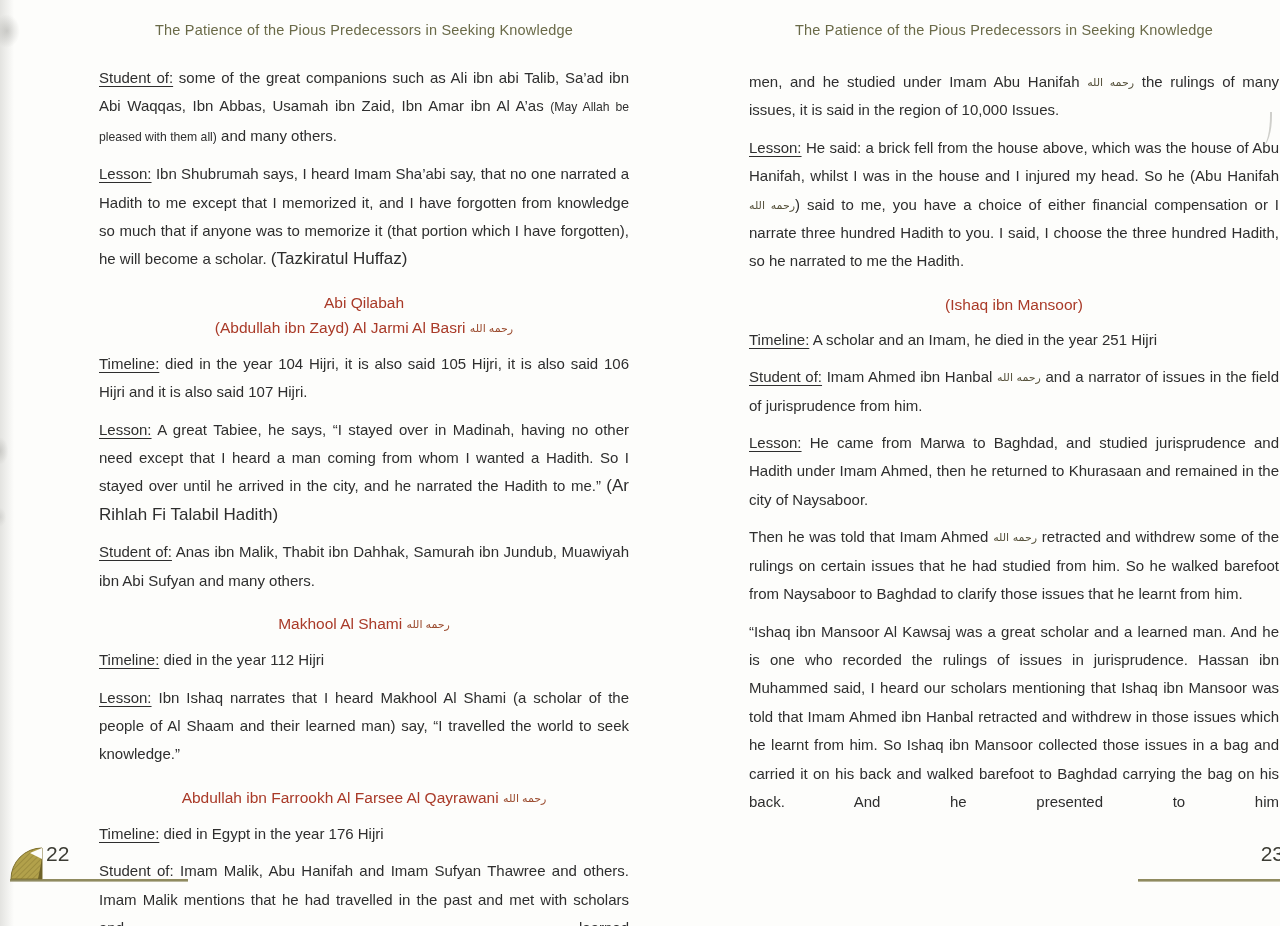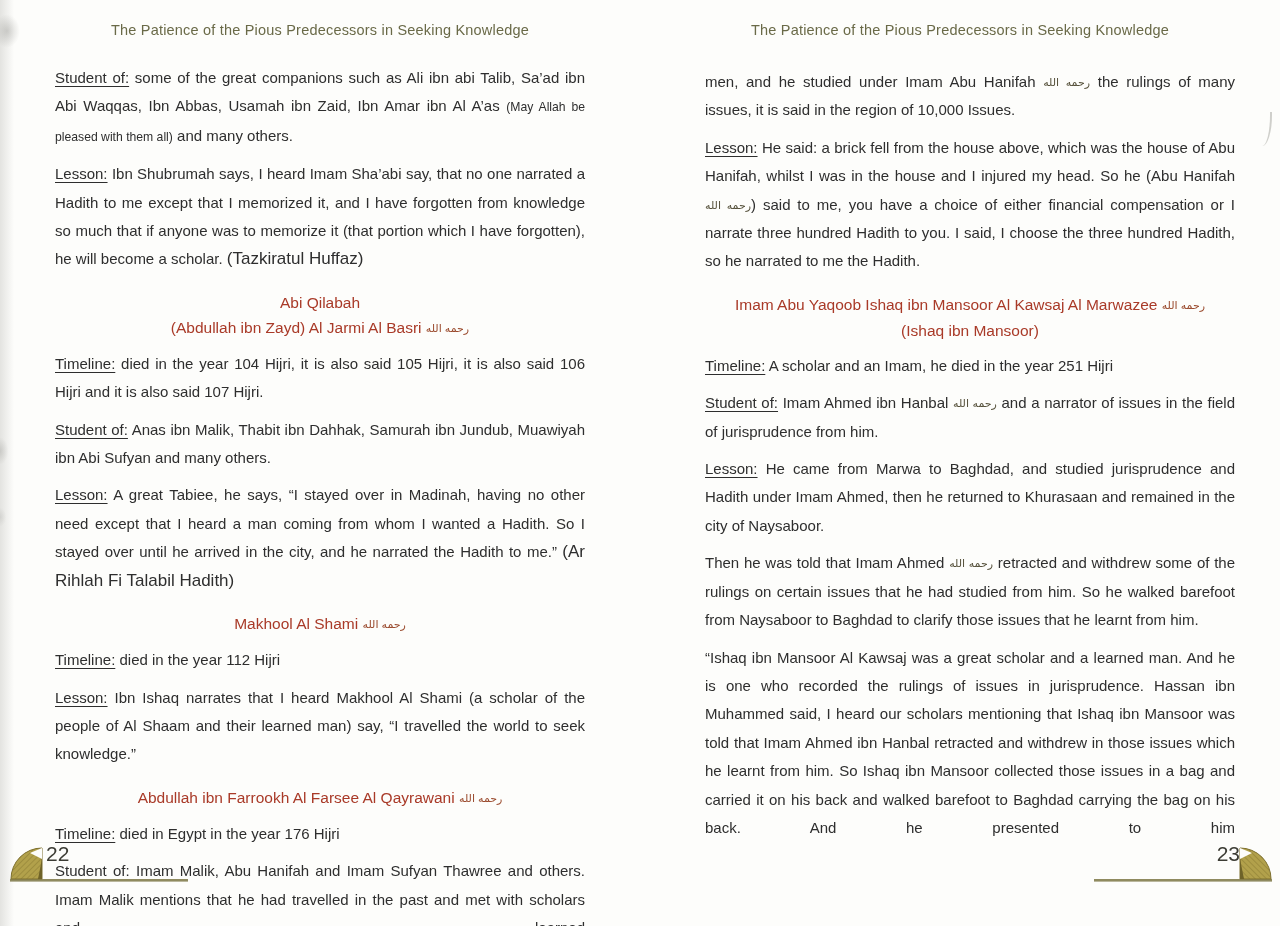--- a/index.html
+++ b/index.html
@@ -1,21 +1,21 @@
 <!DOCTYPE html>
 <html><head>
 <meta charset="utf-8">
 <style>
   html,body{margin:0;padding:0;}
   body{
     width:1280px;height:926px;position:relative;overflow:hidden;
     background:#fdfdfb;color:#2e2e2e;
     font-family:"Liberation Sans","DejaVu Sans",sans-serif;
   }
-  .page{position:absolute;top:0;height:926px;width:640px;}
+  .page{position:absolute;top:0;height:926px;width:640px;padding-left:44px;}
   .page-left{left:0;}
   .page-right{left:640px;}
   .running-title{
     margin-top:22px;text-align:center;
     font-size:14.5px;color:#6a6a48;letter-spacing:.2px;
   }
   .content{margin-top:26px;padding:0 55px 0 55px;}
   .page-right .content{padding:0 45px 0 65px;margin-top:30px;}
   .para{
     font-size:15px;line-height:28.4px;text-align:justify;
@@ -83,23 +83,23 @@
 
     <p class="para"><span class="label">Lesson:</span><span> Ibn Shubrumah says, I heard Imam Sha’abi say, that no one narrated a Hadith to me except that I memorized it, and I have forgotten from knowledge so much that if anyone was to memorize it (that portion which I have forgotten), he will become a scholar. </span><span class="src">(Tazkiratul Huffaz)</span></p>
 
     <div class="heading">
       <div>Abi Qilabah</div>
       <div><span>(Abdullah ibn Zayd) Al Jarmi Al Basri </span><span class="hon hon-h">رحمه الله</span></div>
     </div>
 
     <p class="para"><span class="label">Timeline:</span><span> died in the year 104 Hijri, it is also said 105 Hijri, it is also said 106 Hijri and it is also said 107 Hijri.</span></p>
 
+    <p class="para"><span class="label">Lesson:</span><span> A great Tabiee, he says, “I stayed over in Madinah, having no other need except that I heard a man coming from whom I wanted a Hadith. So I stayed over until he arrived in the city, and he narrated the Hadith to me.” </span><span class="src">(Ar Rihlah Fi Talabil Hadith)</span></p>
+
     <p class="para"><span class="label">Student of:</span><span> Anas ibn Malik, Thabit ibn Dahhak, Samurah ibn Jundub, Muawiyah ibn Abi Sufyan and many others.</span></p>
-
-    <p class="para"><span class="label">Lesson:</span><span> A great Tabiee, he says, “I stayed over in Madinah, having no other need except that I heard a man coming from whom I wanted a Hadith. So I stayed over until he arrived in the city, and he narrated the Hadith to me.” </span><span class="src">(Ar Rihlah Fi Talabil Hadith)</span></p>
 
     <div class="heading">
       <div><span>Makhool Al Shami </span><span class="hon hon-h">رحمه الله</span></div>
     </div>
 
     <p class="para"><span class="label">Timeline:</span><span> died in the year 112 Hijri</span></p>
 
     <p class="para"><span class="label">Lesson:</span><span> Ibn Ishaq narrates that I heard Makhool Al Shami (a scholar of the people of Al Shaam and their learned man) say, “I travelled the world to seek knowledge.”</span></p>
 
     <div class="heading">
@@ -131,21 +131,20 @@
 
 <div class="page page-right">
   <div class="running-title">The Patience of the Pious Predecessors in Seeking Knowledge</div>
   <div class="content">
 
     <p class="para"><span>men, and he studied under Imam Abu Hanifah </span><span class="hon hon-b">رحمه الله</span><span> the rulings of many issues, it is said in the region of 10,000 Issues.</span></p>
 
     <p class="para"><span class="label">Lesson:</span><span> He said: a brick fell from the house above, which was the house of Abu Hanifah, whilst I was in the house and I injured my head. So he (Abu Hanifah </span><span class="hon hon-b">رحمه الله</span><span>) said to me, you have a choice of either financial compensation or I narrate three hundred Hadith to you. I said, I choose the three hundred Hadith, so he narrated to me the Hadith.</span></p>
 
     <div class="heading">
-      <div><span>Imam Abu Yaqoob Ishaq ibn Mansoor Al Kawsaj Al Marwazee </span><span class="hon hon-h">رحمه الله</span></div>
       <div>(Ishaq ibn Mansoor)</div>
     </div>
 
     <p class="para"><span class="label">Timeline:</span><span> A scholar and an Imam, he died in the year 251 Hijri</span></p>
 
     <p class="para"><span class="label">Student of:</span><span> Imam Ahmed ibn Hanbal </span><span class="hon hon-b">رحمه الله</span><span> and a narrator of issues in the field of jurisprudence from him.</span></p>
 
     <p class="para"><span class="label">Lesson:</span><span> He came from Marwa to Baghdad, and studied jurisprudence and Hadith under Imam Ahmed, then he returned to Khurasaan and remained in the city of Naysaboor.</span></p>
 
     <p class="para"><span>Then he was told that Imam Ahmed </span><span class="hon hon-b">رحمه الله</span><span> retracted and withdrew some of the rulings on certain issues that he had studied from him. So he walked barefoot from Naysaboor to Baghdad to clarify those issues that he learnt from him.</span></p>

